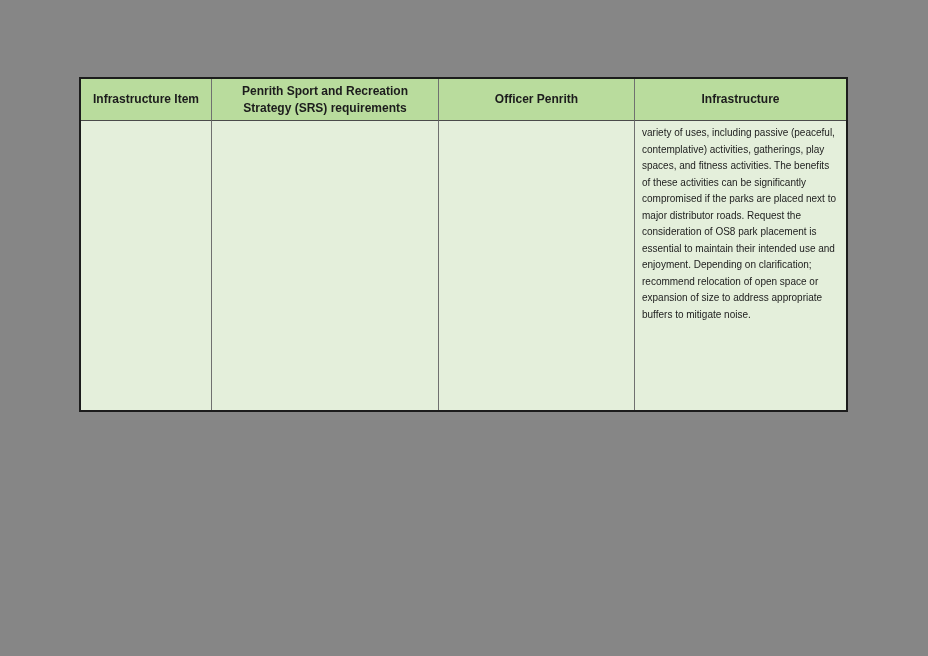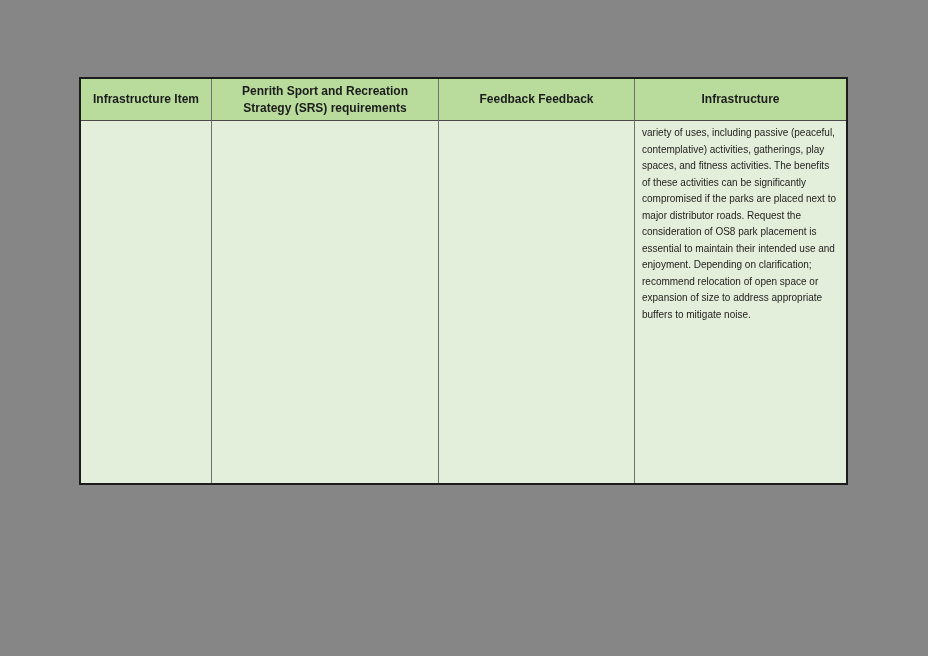--- a/index.html
+++ b/index.html
@@ -17,21 +17,21 @@
     overflow: hidden;
     font-family: "Liberation Sans", sans-serif;
   }
   body { background: var(--page-bg); position: relative; }
 
   .doc-table {
     position: absolute;
     left: 79px;
     top: 77px;
     width: 769px;
-    height: 408px;
+    height: 335px;
     border: 2px solid var(--outer-border);
     display: grid;
     grid-template-columns: 131px 227px 196px 211px;
     grid-template-rows: 42px 1fr;
     background: var(--body-bg);
   }
 
   .th {
     background: var(--header-bg);
     border-right: 1px solid var(--inner-border);
@@ -64,21 +64,21 @@
 
 <div class="doc-table">
 
   <div class="th">
     <span>Infrastructure Item</span>
   </div>
   <div class="th">
     <span>Penrith Sport and Recreation Strategy (SRS) requirements</span>
   </div>
   <div class="th">
-    <span>Feedback Feedback</span>
+    <span>Officer Penrith</span>
   </div>
   <div class="th">
     <span>Infrastructure</span>
   </div>
 
   <div class="td">
     <span></span>
   </div>
   <div class="td">
     <span></span>

